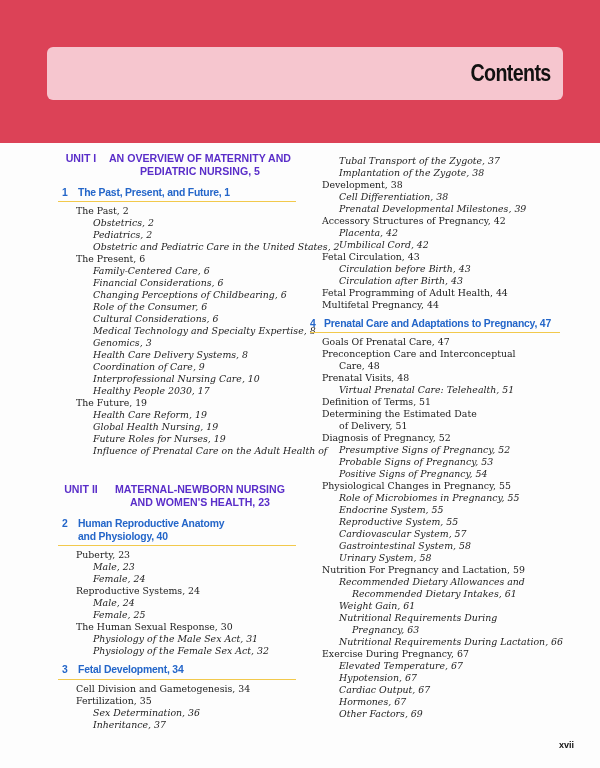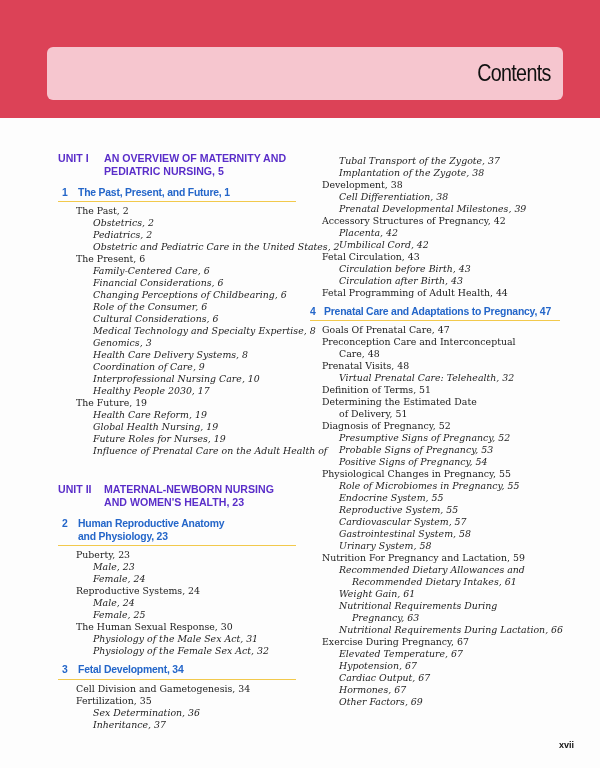--- a/index.html
+++ b/index.html
@@ -2,40 +2,41 @@
 <html><head>
 <meta charset="utf-8">
 <style>
   html, body { margin: 0; padding: 0; }
   body {
     width: 600px; height: 768px; overflow: hidden;
     background: #fdfdfd; position: relative;
     font-family: "DejaVu Serif", serif;
   }
   .header-band {
-    position: absolute; left: 0; top: 0; width: 600px; height: 118px;
+    position: absolute; left: 0; top: 0; width: 600px; height: 143px;
     background: #dc4257;
+    font-weight: bold;
   }
   .title-box {
     position: absolute; left: 47px; top: 47px; width: 516px; height: 53px;
     background: #f6c6cf; border-radius: 6px;
   }
   .title-text {
     position: absolute; right: 12px; top: 12px;
     font-family: "Liberation Sans", sans-serif; font-size: 24px;
     color: #111; letter-spacing: -0.8px; transform: scaleX(0.82); transform-origin: right center;
   }
   .col { position: absolute; top: 152px; }
   .col-left { left: 58px; width: 238px; }
   .col-right { left: 318px; width: 242px; top: 155px; }
 
   .unit {
     font-family: "Liberation Sans", sans-serif; font-weight: bold;
     color: #5a2ec9; font-size: 10.6px; line-height: 12.5px;
-    display: flex; margin-bottom: 10px;
+    display: flex; margin-bottom: 10px; text-align: center;
   }
   .unit .u-num { width: 46px; flex: none; }
   .unit .u-title { flex: 1; }
 
   .chapter {
     font-family: "Liberation Sans", sans-serif; font-weight: bold;
     color: #2466c9; font-size: 10.4px; line-height: 12.4px;
     display: flex; border-bottom: 1.5px solid #f2c94c;
     padding-bottom: 2px; margin-bottom: 3px;
     transform-origin: left; letter-spacing: -0.2px;
@@ -104,21 +105,21 @@
   <div class="e l2">Influence of Prenatal Care on the Adult Health of</div>
 
   <div class="gap-unit"></div>
 
   <div class="unit">
     <span class="u-num">UNIT II</span>
     <span class="u-title">MATERNAL-NEWBORN NURSING AND WOMEN'S HEALTH, 23</span>
   </div>
   <div class="chapter">
     <span class="c-num">2</span>
-    <span class="c-title" style="padding-right:60px">Human Reproductive Anatomy and Physiology, 23</span>
+    <span class="c-title" style="padding-right:60px">Human Reproductive Anatomy and Physiology, 40</span>
   </div>
   <div class="e l1">Puberty, 23</div>
   <div class="e l2">Male, 23</div>
   <div class="e l2">Female, 24</div>
   <div class="e l1">Reproductive Systems, 24</div>
   <div class="e l2">Male, 24</div>
   <div class="e l2">Female, 25</div>
   <div class="e l1">The Human Sexual Response, 30</div>
   <div class="e l2">Physiology of the Male Sex Act, 31</div>
   <div class="e l2">Physiology of the Female Sex Act, 32</div>
@@ -141,32 +142,33 @@
   <div class="e l1">Development, 38</div>
   <div class="e l2">Cell Differentiation, 38</div>
   <div class="e l2">Prenatal Developmental Milestones, 39</div>
   <div class="e l1">Accessory Structures of Pregnancy, 42</div>
   <div class="e l2">Placenta, 42</div>
   <div class="e l2">Umbilical Cord, 42</div>
   <div class="e l1">Fetal Circulation, 43</div>
   <div class="e l2">Circulation before Birth, 43</div>
   <div class="e l2">Circulation after Birth, 43</div>
   <div class="e l1">Fetal Programming of Adult Health, 44</div>
+  <div class="e l1">Multifetal Pregnancy, 44</div>
 
   <div class="gap-ch"></div>
 
   <div class="chapter">
     <span class="c-num">4</span>
     <span class="c-title">Prenatal Care and Adaptations to Pregnancy, 47</span>
   </div>
   <div class="e l1">Goals Of Prenatal Care, 47</div>
   <div class="e l1">Preconception Care and Interconceptual</div>
   <div class="e cont1">Care, 48</div>
   <div class="e l1">Prenatal Visits, 48</div>
-  <div class="e l2">Virtual Prenatal Care: Telehealth, 32</div>
+  <div class="e l2">Virtual Prenatal Care: Telehealth, 51</div>
   <div class="e l1">Definition of Terms, 51</div>
   <div class="e l1">Determining the Estimated Date</div>
   <div class="e cont1">of Delivery, 51</div>
   <div class="e l1">Diagnosis of Pregnancy, 52</div>
   <div class="e l2">Presumptive Signs of Pregnancy, 52</div>
   <div class="e l2">Probable Signs of Pregnancy, 53</div>
   <div class="e l2">Positive Signs of Pregnancy, 54</div>
   <div class="e l1">Physiological Changes in Pregnancy, 55</div>
   <div class="e l2">Role of Microbiomes in Pregnancy, 55</div>
   <div class="e l2">Endocrine System, 55</div>

